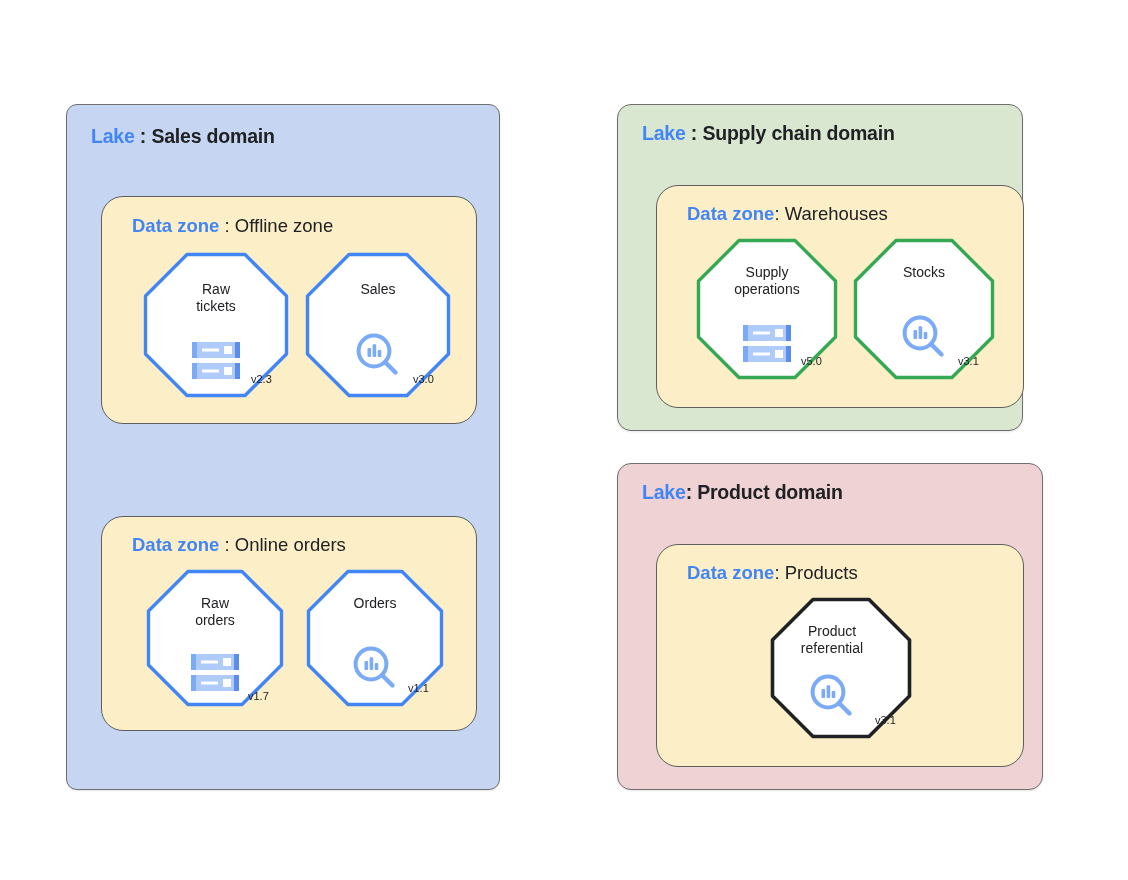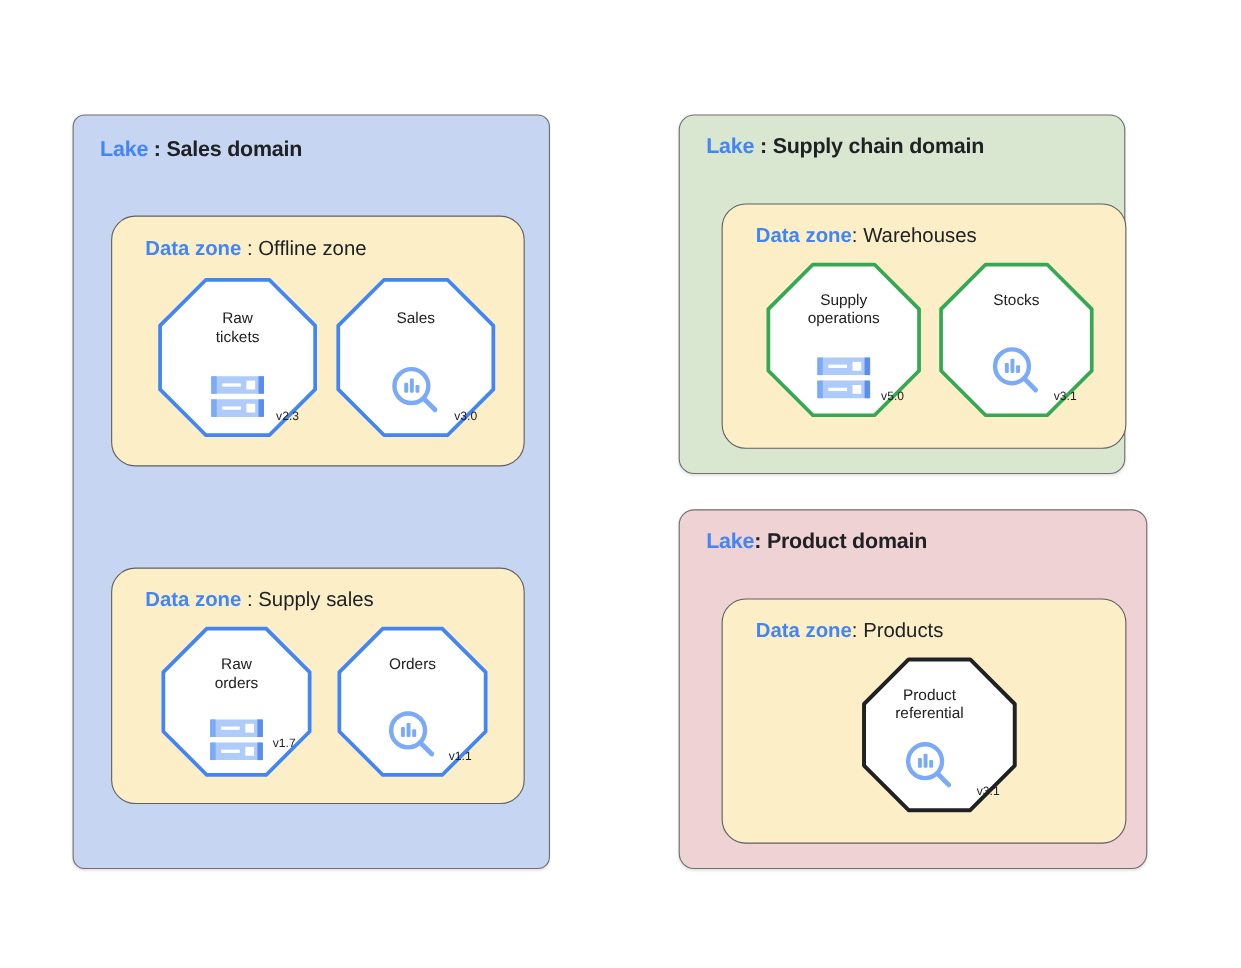--- a/index.html
+++ b/index.html
@@ -150,21 +150,21 @@
             <rect x="22.7" y="18" width="3.6" height="7" rx="1" fill="#7baaf7"></rect>
             <line x1="30.2" y1="30.2" x2="40.5" y2="40.5" stroke="#7baaf7" stroke-width="4.4" stroke-linecap="round"></line>
           </svg>
         </div>
         <div class="p-version" style="left:108px; top:121px;">v3.0</div>
       </div>
     </div>
 
     <div class="zone" style="left:34px; top:411px; width:376px; height:215px;">
       <div class="zone-title" style="top:17px;">
-        <span class="kw">Data zone</span><span> : </span><span>Supply sales</span>
+        <span class="kw">Data zone</span><span> : </span><span>Online orders</span>
       </div>
 
       <div class="product" style="left:44px; top:52px; width:138px; height:138px;">
         <svg class="oct" width="138" height="138" viewBox="0 0 138 138">
           <polygon points="42,2.5 96,2.5 135.5,42 135.5,96 96,135.5 42,135.5 2.5,96 2.5,42" fill="#ffffff" stroke="#4285f4" stroke-width="3.4" stroke-linejoin="round"></polygon>
         </svg>
         <div class="p-label" style="top:26px;">Raw
 orders</div>
         <div class="p-icon icon-db" style="top:84px;">
           <svg width="52" height="40" viewBox="0 0 52 40">
@@ -173,21 +173,21 @@
             <rect x="45" y="1" width="5" height="16" fill="#5b8def"></rect>
             <rect x="12" y="7.5" width="17" height="3" fill="#ffffff"></rect>
             <rect x="34" y="5" width="8" height="8" fill="#ffffff"></rect>
             <rect x="2" y="22" width="48" height="16" rx="1.5" fill="#aecbfa"></rect>
             <rect x="2" y="22" width="5" height="16" fill="#7baaf7"></rect>
             <rect x="45" y="22" width="5" height="16" fill="#5b8def"></rect>
             <rect x="12" y="28.5" width="17" height="3" fill="#ffffff"></rect>
             <rect x="34" y="26" width="8" height="8" fill="#ffffff"></rect>
           </svg>
         </div>
-        <div class="p-version" style="left:102px; top:101px;">v1.7</div>
+        <div class="p-version" style="left:102px; top:121px;">v1.7</div>
       </div>
 
       <div class="product" style="left:204px; top:52px; width:138px; height:138px;">
         <svg class="oct" width="138" height="138" viewBox="0 0 138 138">
           <polygon points="42,2.5 96,2.5 135.5,42 135.5,96 96,135.5 42,135.5 2.5,96 2.5,42" fill="#ffffff" stroke="#4285f4" stroke-width="3.4" stroke-linejoin="round"></polygon>
         </svg>
         <div class="p-label" style="top:26px;">Orders</div>
         <div class="p-icon icon-mag" style="top:76px;">
           <svg width="46" height="46" viewBox="0 0 46 46">
             <circle cx="19" cy="19" r="15.4" fill="none" stroke="#7baaf7" stroke-width="4"></circle>
@@ -257,21 +257,21 @@
   <div class="lake" style="left:617px; top:463px; width:426px; height:327px; background:#efd2d3;">
     <div class="lake-title" style="top:17px;">
       <span class="kw">Lake</span><span>: </span><span>Product domain</span>
     </div>
 
     <div class="zone" style="left:38px; top:80px; width:368px; height:223px;">
       <div class="zone-title" style="top:17px;">
         <span class="kw">Data zone</span><span>: </span><span>Products</span>
       </div>
 
-      <div class="product" style="left:126px; top:52px; width:124px; height:142px;">
+      <div class="product" style="left:113px; top:52px; width:124px; height:142px;">
         <svg class="oct" width="142" height="142" viewBox="0 0 142 142">
           <polygon points="43,2.5 99,2.5 139.5,43 139.5,99 99,139.5 43,139.5 2.5,99 2.5,43" fill="#ffffff" stroke="#202124" stroke-width="3.6" stroke-linejoin="round"></polygon>
         </svg>
         <div class="p-label" style="top:26px;">Product
 referential</div>
         <div class="p-icon icon-mag" style="top:76px;">
           <svg width="46" height="46" viewBox="0 0 46 46">
             <circle cx="19" cy="19" r="15.4" fill="none" stroke="#7baaf7" stroke-width="4"></circle>
             <rect x="12.5" y="16" width="3.6" height="9" rx="1" fill="#7baaf7"></rect>
             <rect x="17.6" y="12.2" width="3.6" height="12.8" rx="1" fill="#7baaf7"></rect>

